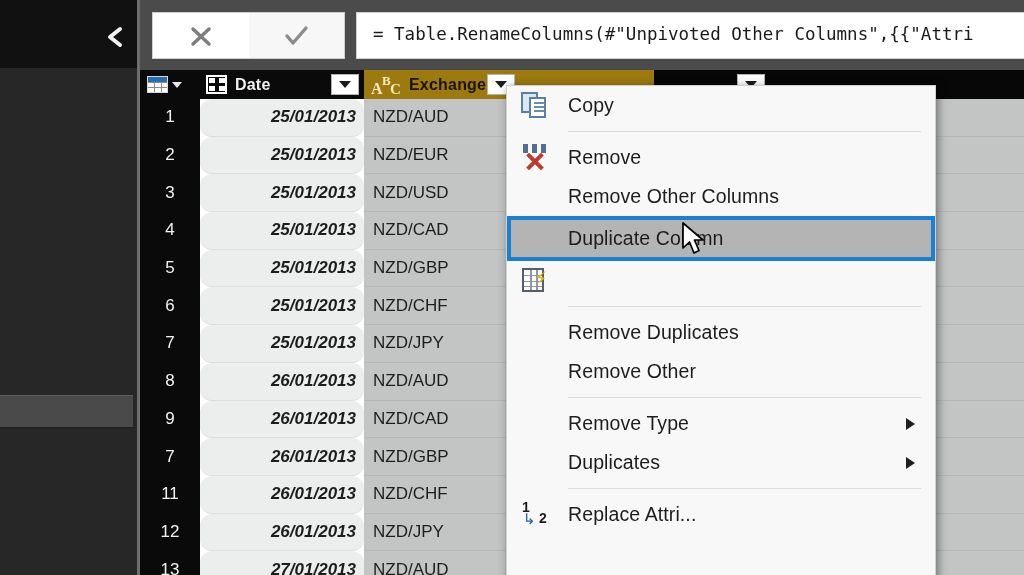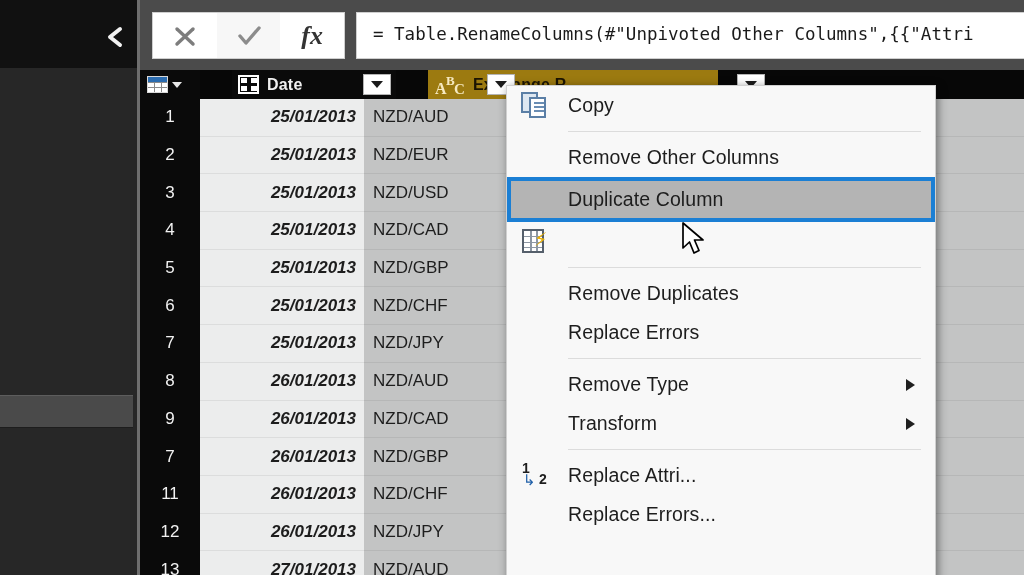--- a/index.html
+++ b/index.html
@@ -122,21 +122,20 @@
   }
 
   
   #header-row {
     position: absolute;
     left: 140px; top: 70px;
     width: 884px; height: 29px;
     background: #070707;
     display: flex;
     align-items: flex-end;
-    gap: 32px;
   }
   .hdr {
     display: flex;
     align-items: center;
     height: 29px;
     position: relative;
   }
   #hdr-rownum {
     width: 60px;
     background: #0a0a0a;
@@ -262,20 +261,21 @@
     background: #eceded;
     color: #1d1d1d;
     font-size: 17px;
     font-style: italic;
     font-weight: bold;
     display: flex;
     align-items: center;
     justify-content: flex-end;
     padding-right: 8px;
     border-bottom: 1px solid #dcdddd;
+    border-radius: 12px;
   }
   .cell-ex {
     flex: 1;
     background: #c3c4c4;
     color: #1d1d1d;
     font-size: 17px;
     display: flex;
     align-items: center;
     padding-left: 9px;
     border-bottom: 1px solid #b6b7b7;
@@ -421,21 +421,20 @@
         <svg width="30" height="30" viewBox="0 0 30 30">
           <line x1="7" y1="8" x2="23" y2="23" stroke="#7d7d7d" stroke-width="3.4" stroke-linecap="round"></line>
           <line x1="23" y1="8" x2="7" y2="23" stroke="#7d7d7d" stroke-width="3.4" stroke-linecap="round"></line>
         </svg>
       </div>
       <div class="fbtn" id="btn-accept">
         <svg width="30" height="30" viewBox="0 0 30 30">
           <polyline points="6,15 12,22 25,7" fill="none" stroke="#8c8c8c" stroke-width="3.4" stroke-linecap="round" stroke-linejoin="round"></polyline>
         </svg>
       </div>
-      <div class="fbtn" id="btn-fx">fx</div>
     </div>
     <div id="formula-input">
       <span id="formula-text">= Table.RenameColumns(#"Unpivoted Other Columns",{{"Attri</span>
 
     </div>
   </div>
 
   <div id="header-row">
 
     <div class="hdr" id="hdr-rownum">
@@ -548,20 +547,34 @@
           <span class="doc doc1"></span>
           <span class="doc doc2">
             <i style="top:3px;"></i>
             <i style="top:7px;"></i>
             <i style="top:11px;"></i>
           </span>
         </span>
         <span class="menu-label">Copy</span>
       </div>
       <div class="menu-sep"></div>
+      <div class="menu-item">
+        <span class="menu-icon ic-remove">
+          <span class="colbar">
+            <i style="left:0;"></i>
+            <i style="left:9px;"></i>
+            <i style="left:18px;"></i>
+          </span>
+          <span class="xmark">
+            <i></i>
+            <i></i>
+          </span>
+        </span>
+        <span class="menu-label">Remove</span>
+      </div>
       <div class="menu-item">
         <span class="menu-label">Remove Other Columns</span>
       </div>
       <div class="menu-item highlighted">
         <span class="menu-label">Duplicate Column</span>
       </div>
       <div class="menu-item">
         <span class="menu-icon ic-examples">
           <span class="gridbox">
             <i style="left:0;top:5px;width:18px;height:1.5px;"></i>
@@ -571,43 +584,40 @@
             <i style="left:12px;top:0;width:1.5px;height:20px;"></i>
           </span>
           <span class="bolt">⚡</span>
         </span>
       </div>
       <div class="menu-sep"></div>
       <div class="menu-item">
         <span class="menu-label">Remove Duplicates</span>
       </div>
       <div class="menu-item">
-        <span class="menu-label">Replace Errors</span>
+        <span class="menu-label">Remove Other</span>
       </div>
       <div class="menu-sep"></div>
       <div class="menu-item">
         <span class="menu-label">Remove Type</span>
         <span class="submenu-arrow"></span>
       </div>
       <div class="menu-item">
-        <span class="menu-label">Transform</span>
+        <span class="menu-label">Duplicates</span>
         <span class="submenu-arrow"></span>
       </div>
       <div class="menu-sep"></div>
       <div class="menu-item">
         <span class="menu-icon ic-replace">
           <span class="n1">1</span>
           <span class="arrow">↳</span>
           <span class="n2">2</span>
         </span>
         <span class="menu-label">Replace Attri...</span>
       </div>
-      <div class="menu-item">
-        <span class="menu-label">Replace Errors...</span>
-      </div>
     </div>
 
   <div id="cursor">
     <svg width="26" height="36" viewBox="0 0 26 36">
       <polygon points="2,1 2,26 8.5,20 13,31 18,28.5 13.5,18 22,18" fill="#ffffff" stroke="#000000" stroke-width="1.7" stroke-linejoin="round"></polygon>
     </svg>
   </div>
 
 </div>
 

